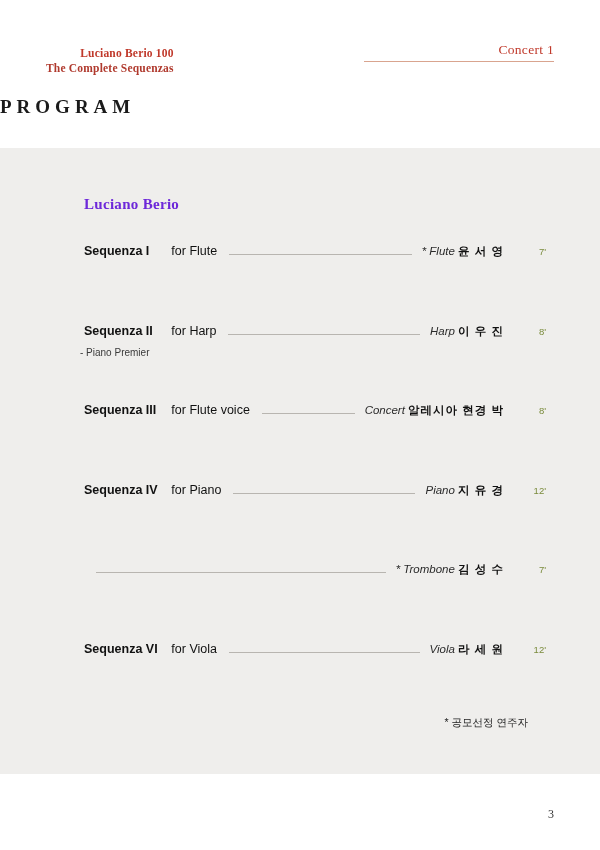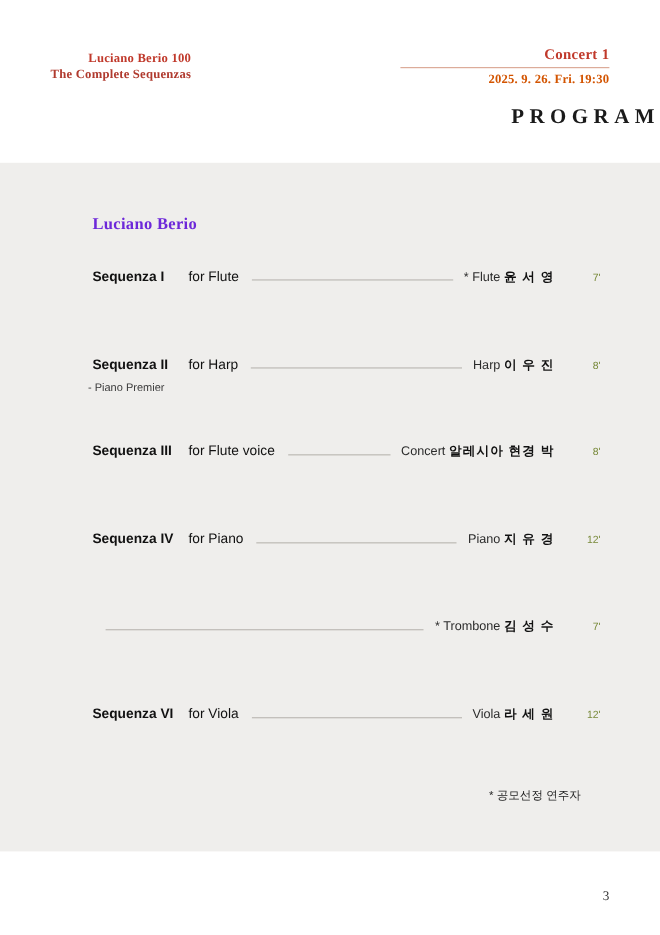--- a/index.html
+++ b/index.html
@@ -44,21 +44,21 @@
 
   .concert-block {
     position: absolute;
     right: 46px;
     top: 42px;
     text-align: right;
     width: 190px;
   }
   .concert-title {
     font-family: "Liberation Serif", serif;
-    font-weight: bold;
+    font-weight: normal;
     font-size: 13.5px;
     color: #c0392b;
     letter-spacing: 0.3px;
     line-height: 16px;
   }
   .concert-rule {
     height: 1px;
     background: #d9a48f;
     margin: 3px 0 3px auto;
     width: 190px;
@@ -70,21 +70,21 @@
     color: #d35400;
     letter-spacing: 0.2px;
     line-height: 15px;
   }
 
   .program-title {
     position: absolute;
     top: 96px;
     left: 0;
     width: 600px;
-    text-align: right;
+    text-align: left;
     font-family: "Liberation Serif", serif;
     font-weight: bold;
     font-size: 19px;
     letter-spacing: 5px;
     color: #1a1a1a;
   }
 
   
   .panel {
     position: absolute;
@@ -150,20 +150,21 @@
   }
   .performer {
     font-size: 11.5px;
     color: #1a1a1a;
     white-space: nowrap;
     text-align: right;
   }
   .performer .role {
     font-weight: normal;
     color: #2b2b2b;
+    font-style: italic;
   }
   .performer .name {
     font-weight: bold;
     letter-spacing: 1px;
     color: #111111;
     margin-top: 24px;
   }
   .duration {
     width: 36px;
     text-align: right;
@@ -206,21 +207,20 @@
   <div class="header">
 
     <div class="brand">
       <div class="line1">Luciano Berio 100</div>
       <div class="line2">The Complete Sequenzas</div>
     </div>
 
     <div class="concert-block">
       <div class="concert-title">Concert 1</div>
       <div class="concert-rule"></div>
-      <div class="concert-date">2025. 9. 26. Fri. 19:30</div>
     </div>
 
     <div class="program-title">PROGRAM</div>
   </div>
 
   <div class="panel">
 
     <div class="composer">Luciano Berio</div>
 
     <div class="entries">

